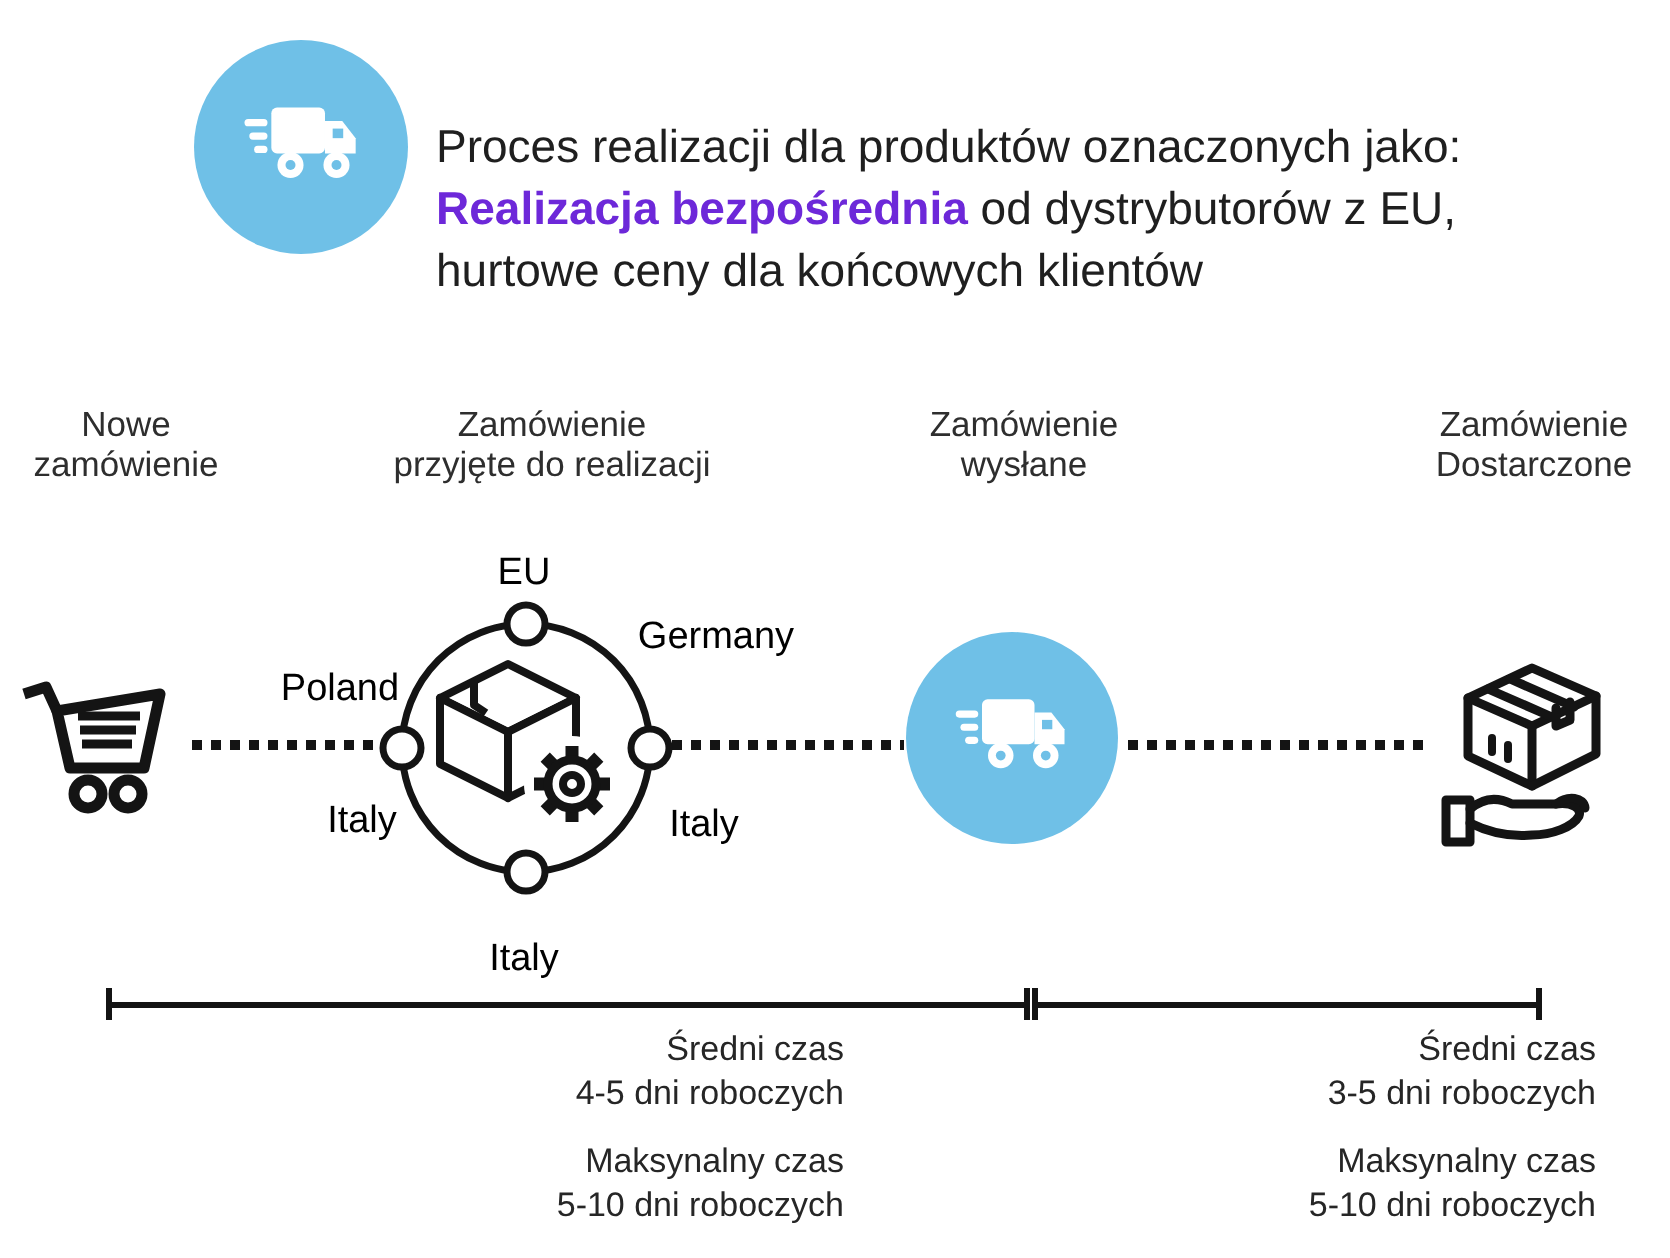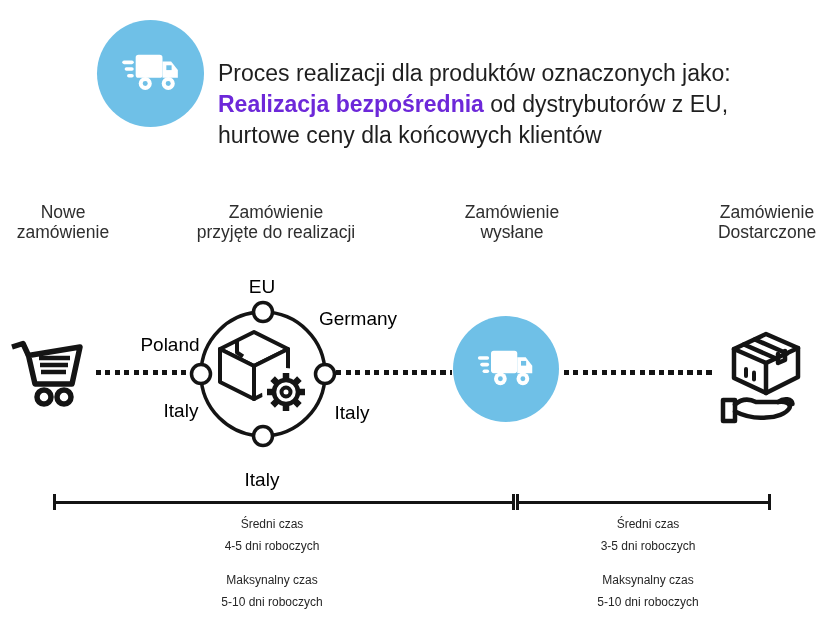--- a/index.html
+++ b/index.html
@@ -45,21 +45,21 @@
   .bracket {
     top:494px; height:16px;
     border-left:3px solid #141414; border-right:3px solid #141414;
   }
   .bracket::before {
     content:""; position:absolute; left:0; right:0; top:6.5px; height:3px; background:#141414;
   }
 
   
   .timing {
-    width:300px; text-align:center; font-size:12px; line-height:21.5px;
+    width:300px; text-align:right; font-size:17px; line-height:21.5px;
     color:#262626; white-space:pre-line;
   }
 </style>
 </head>
 <body>
 
 <div class="canvas">
 
   <div class="abs badge">
     <span>

